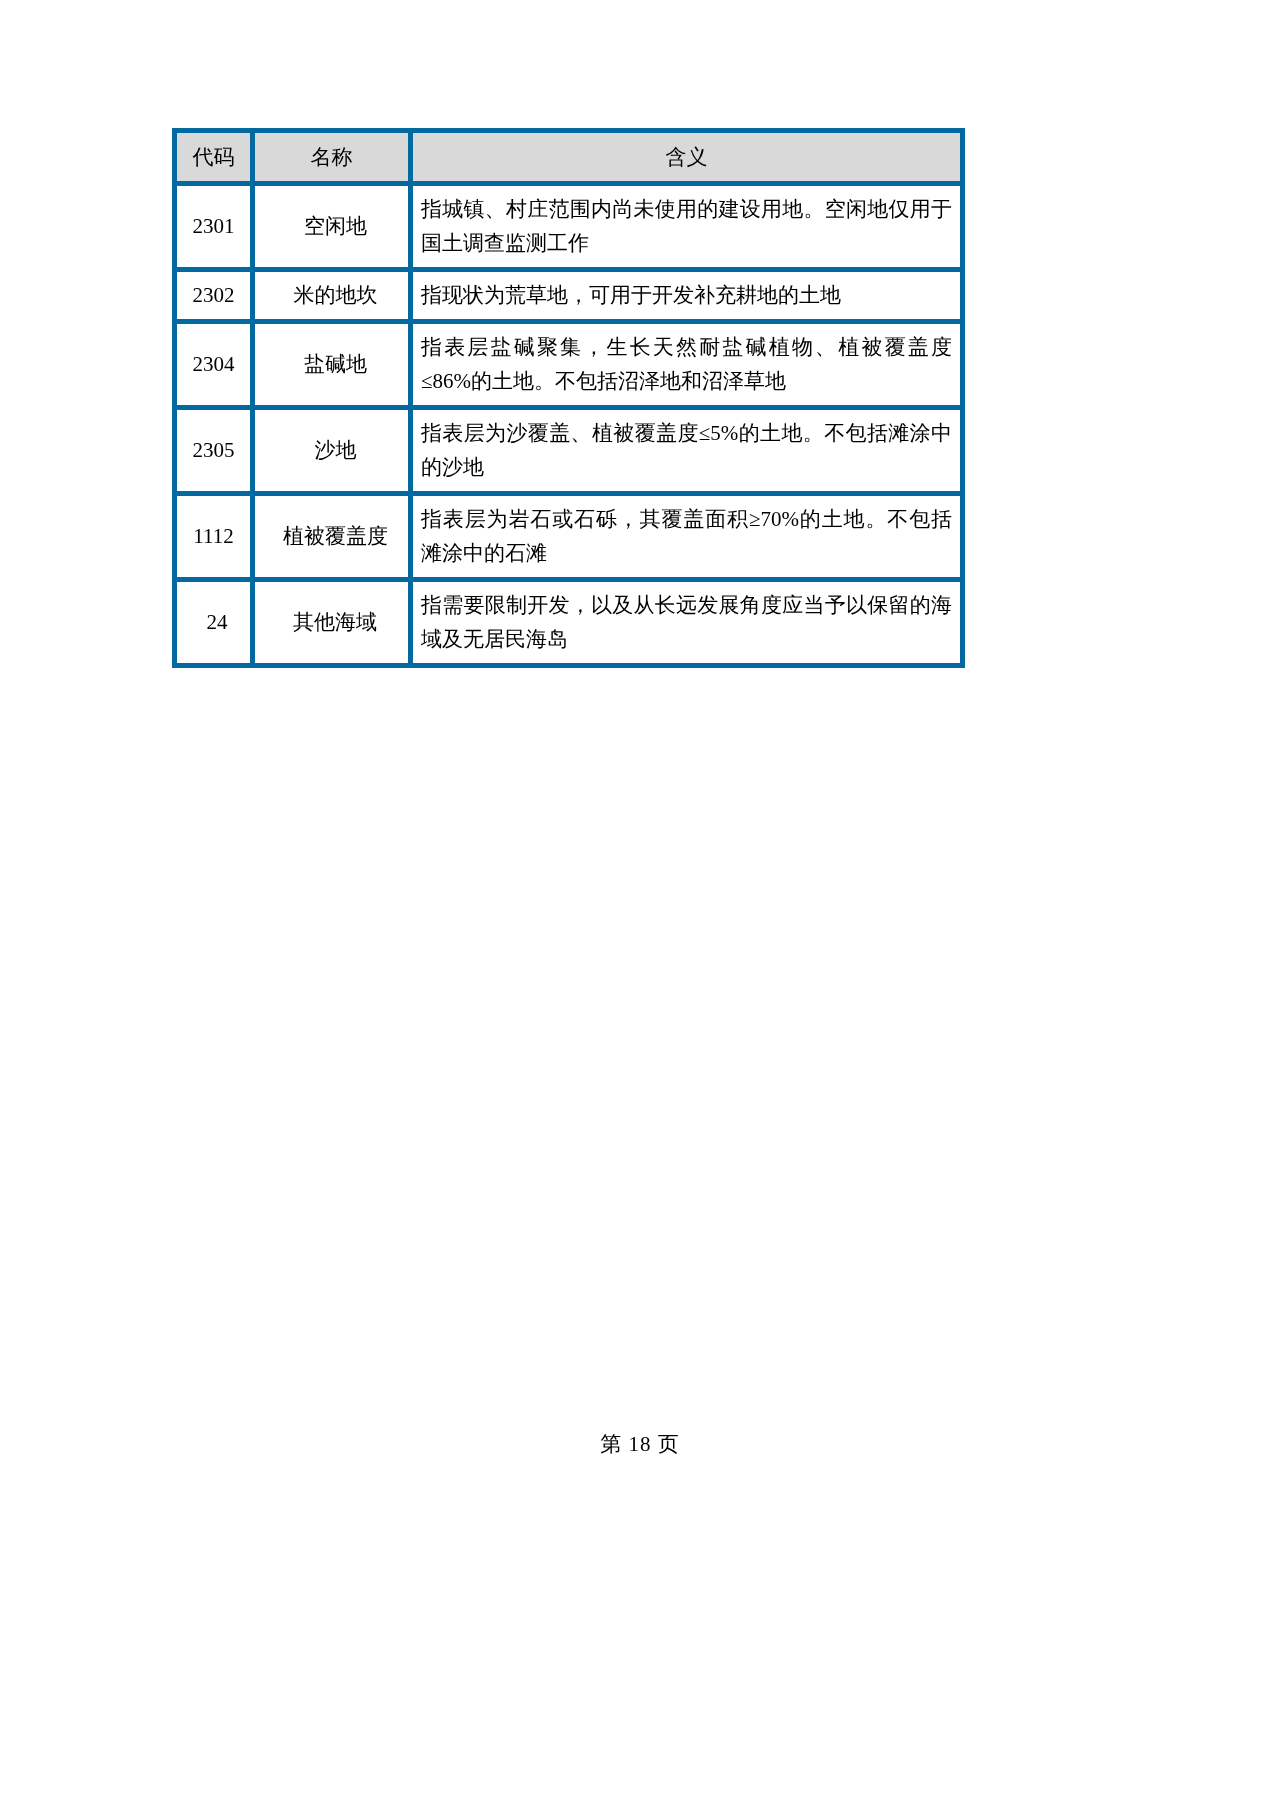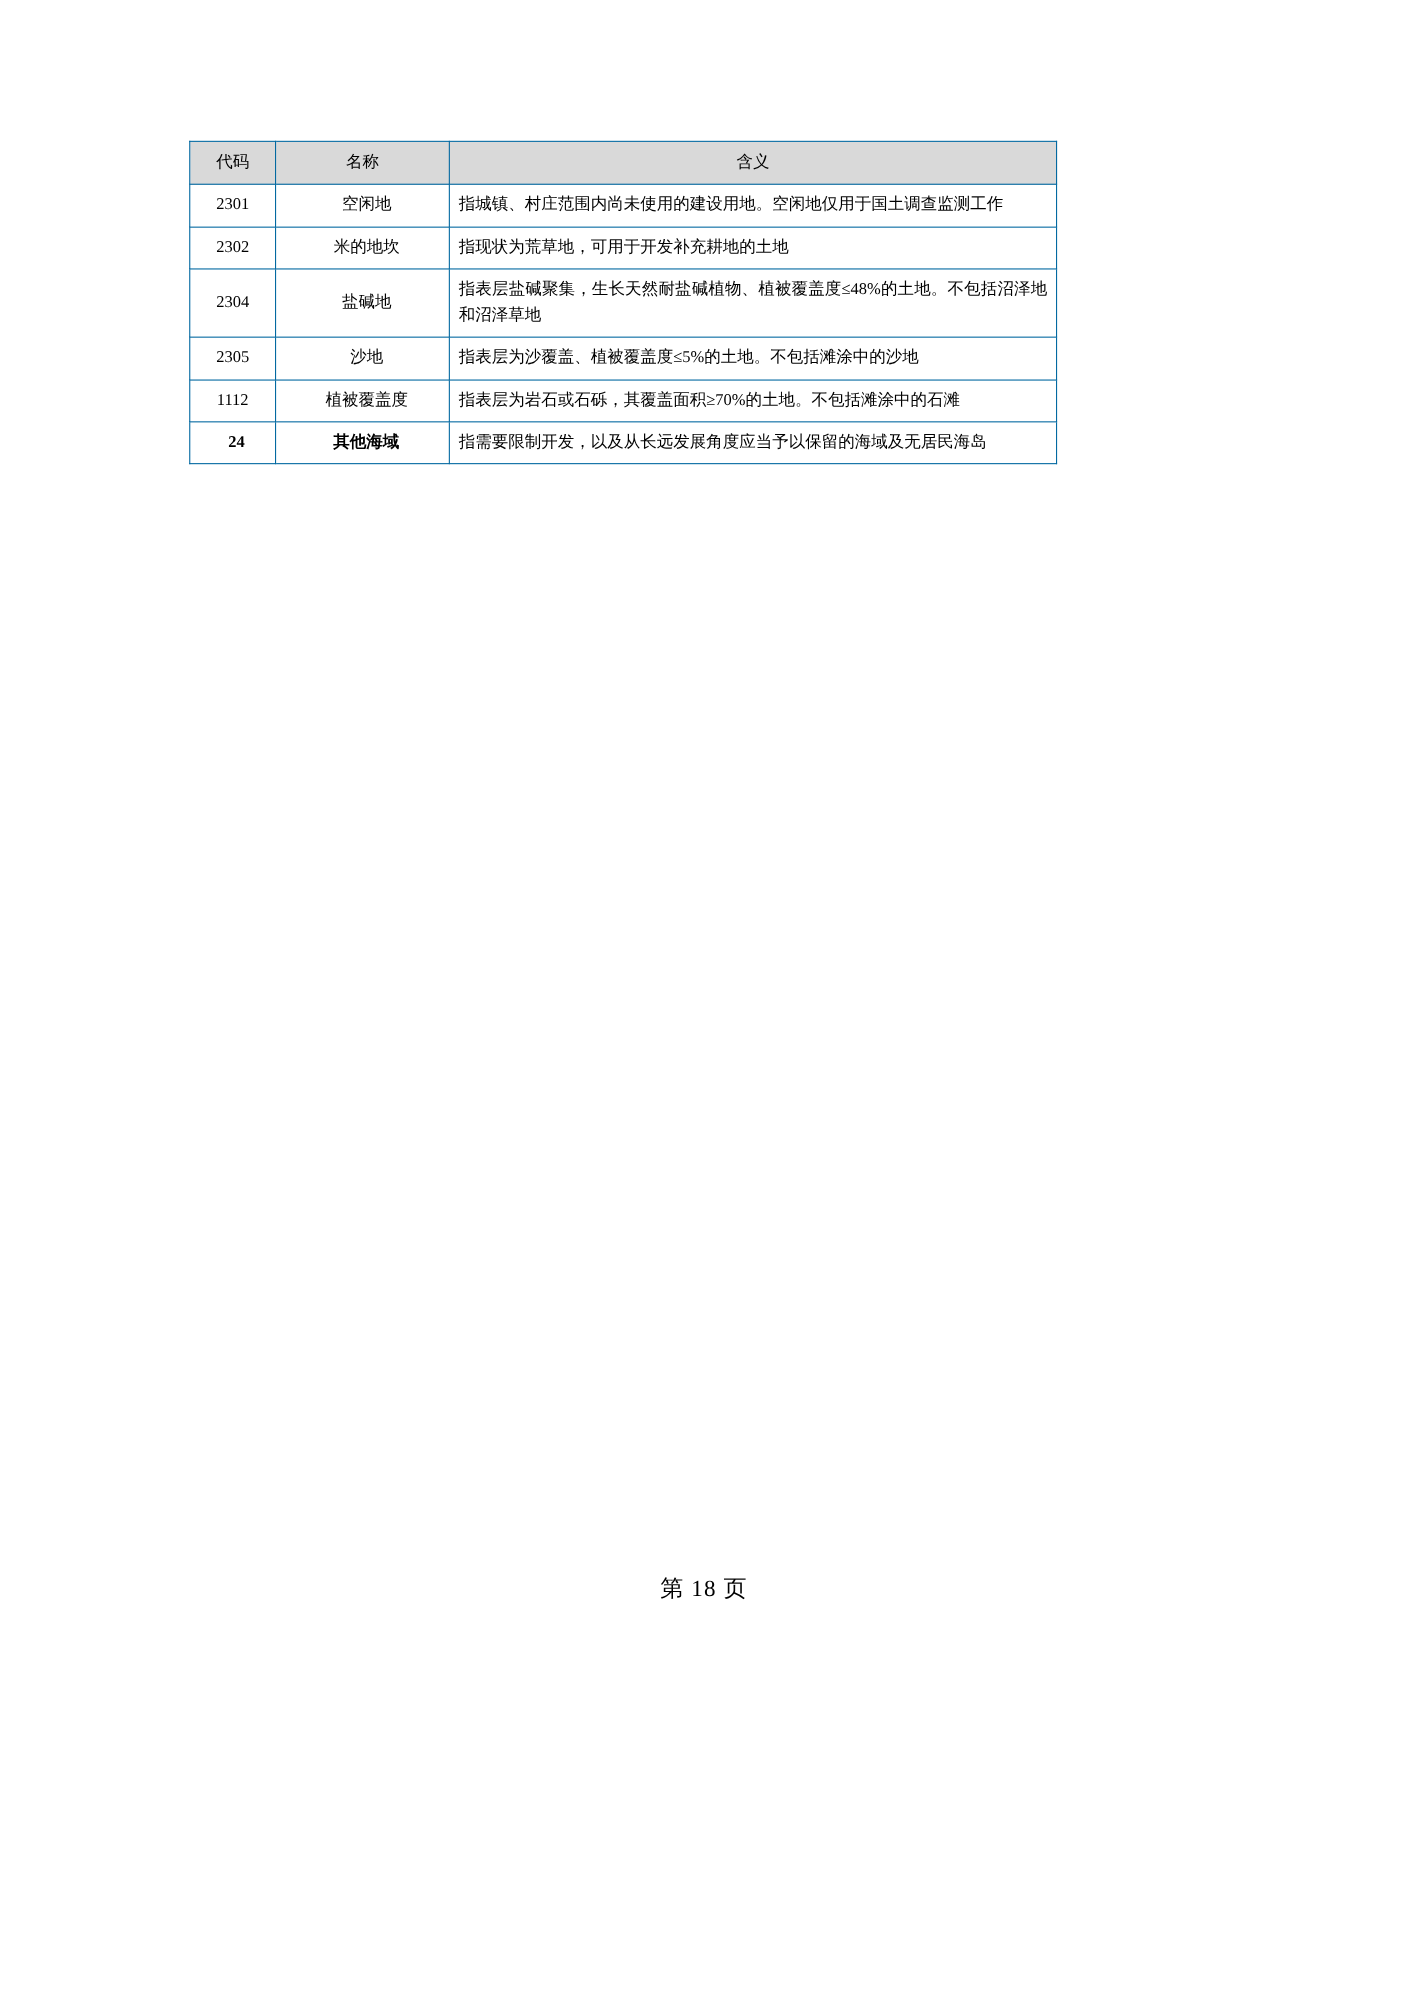--- a/index.html
+++ b/index.html
@@ -25,24 +25,24 @@
   }
   .doc-table {
     position: absolute;
     left: 172px;
     top: 128px;
     width: 788px;
     border-collapse: collapse;
     table-layout: fixed;
   }
   .doc-table td, .doc-table th {
-    border: 1px solid #0369a1;
+    border: 5px solid #0369a1;
     vertical-align: top;
     padding: 6px 8px 7px 8px;
-    font-size: 15px;
+    font-size: 21px;
     line-height: 1.62;
     font-family: "Liberation Serif", "DejaVu Serif", serif;
   }
   .doc-table thead th {
     background: #d9d9d9;
     text-align: center;
     vertical-align: middle;
     font-weight: normal;
     padding: 7px 8px;
   }
@@ -59,21 +59,21 @@
     text-align: center;
     vertical-align: middle;
     padding-left: 16px;
   }
   td.meaning {
     text-align: justify;
     text-justify: inter-ideograph;
   }
   tr.bold-row td.code,
   tr.bold-row td.name {
-    font-weight: bold;
+    font-weight: normal;
     padding-left: 15px;
   }
   .footer {
     position: absolute;
     left: 0;
     top: 1430px;
     width: 1280px;
     text-align: center;
     font-size: 21px;
     font-family: "Liberation Serif", "DejaVu Serif", serif;
@@ -105,21 +105,21 @@
         <td class="meaning">指城镇、村庄范围内尚未使用的建设用地。空闲地仅用于国土调查监测工作</td>
       </tr>
       <tr>
         <td class="code">2302</td>
         <td class="name">米的地坎</td>
         <td class="meaning">指现状为荒草地，可用于开发补充耕地的土地</td>
       </tr>
       <tr>
         <td class="code">2304</td>
         <td class="name">盐碱地</td>
-        <td class="meaning">指表层盐碱聚集，生长天然耐盐碱植物、植被覆盖度≤48%的土地。不包括沼泽地和沼泽草地</td>
+        <td class="meaning">指表层盐碱聚集，生长天然耐盐碱植物、植被覆盖度≤86%的土地。不包括沼泽地和沼泽草地</td>
       </tr>
       <tr>
         <td class="code">2305</td>
         <td class="name">沙地</td>
         <td class="meaning">指表层为沙覆盖、植被覆盖度≤5%的土地。不包括滩涂中的沙地</td>
       </tr>
       <tr>
         <td class="code">1112</td>
         <td class="name">植被覆盖度</td>
         <td class="meaning">指表层为岩石或石砾，其覆盖面积≥70%的土地。不包括滩涂中的石滩</td>

